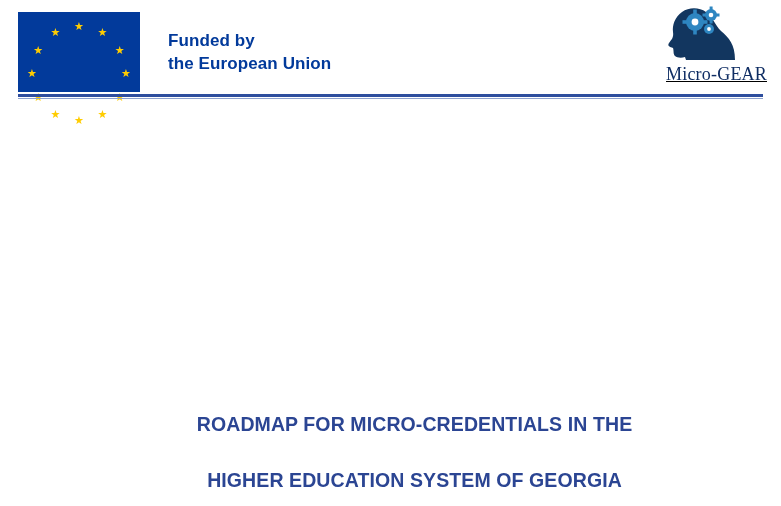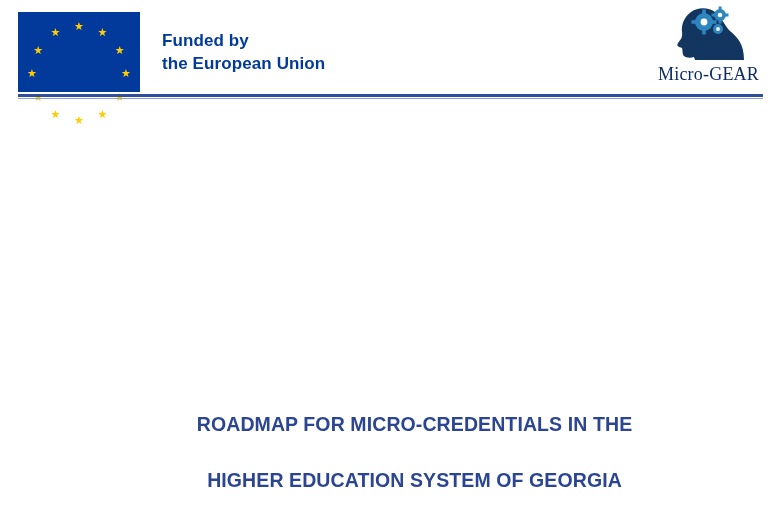--- a/index.html
+++ b/index.html
@@ -46,36 +46,37 @@
   .eu-star {
     position: absolute;
     color: #FFCC00;
     font-size: 11px;
     line-height: 11px;
     width: 12px;
     text-align: center;
     transform: translate(-50%, -50%);
   }
   .eu-text {
-    margin-left: 22px;
+    margin-left: 28px;
     color: #023A9B;
     font-size: 17px;
     font-weight: bold;
     line-height: 23px;
     letter-spacing: 0.1px;
     white-space: pre-line;
   }
 
   .logo-block {
     position: absolute;
-    right: 5px;
+    right: 14px;
     top: 4px;
     width: 118px;
     height: 86px;
-    text-align: left;
+    text-align: right;
+    text-decoration: underline;
   }
   .logo-art {
     position: relative;
     width: 118px;
     height: 58px;
   }
   .logo-caption {
     font-family: "Liberation Serif", serif;
     color: #0F2D63;
     font-size: 18px;

